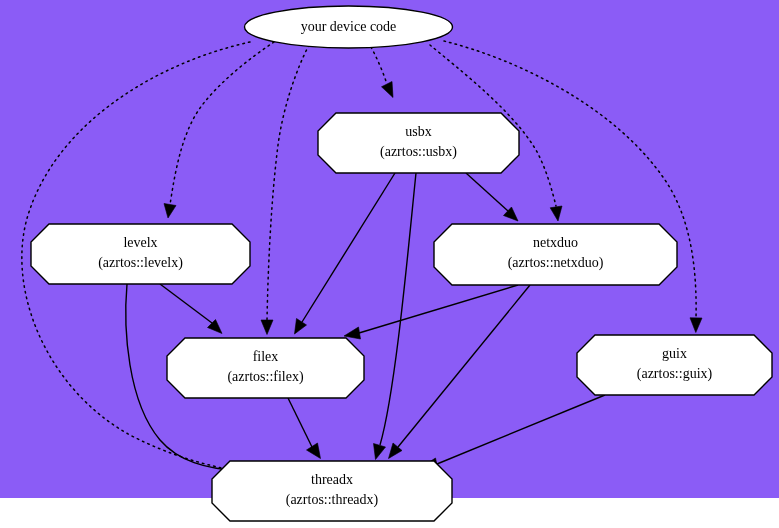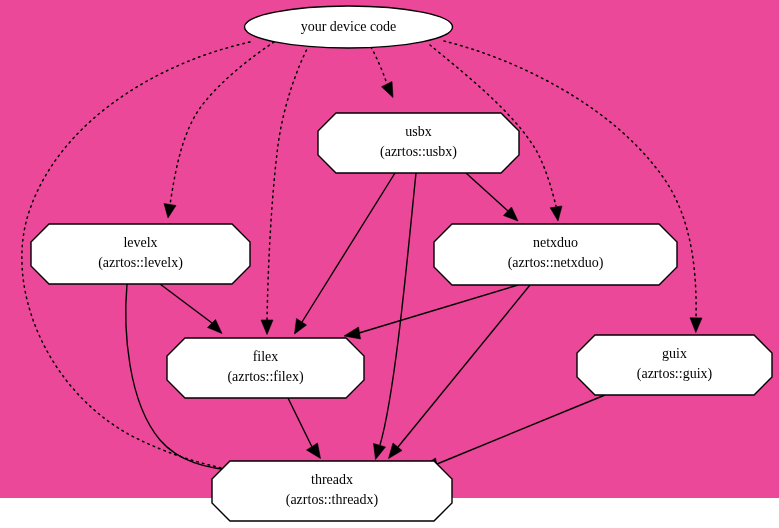--- a/index.html
+++ b/index.html
@@ -10,21 +10,21 @@
   body {
     width: 779px;
     height: 528px;
     overflow: hidden;
     font-family: "Liberation Serif", "DejaVu Serif", serif;
   }
   #graph-root {
     position: relative;
     width: 779px;
     height: 498px;
-    background: #ec4899;
+    background: #8b5cf6;
   }
   svg#graph-svg {
     display: block;
     width: 779px;
     height: 528px;
   }
   .node-shape {
     fill: #ffffff;
     stroke: #000000;
     stroke-width: 1.4;

